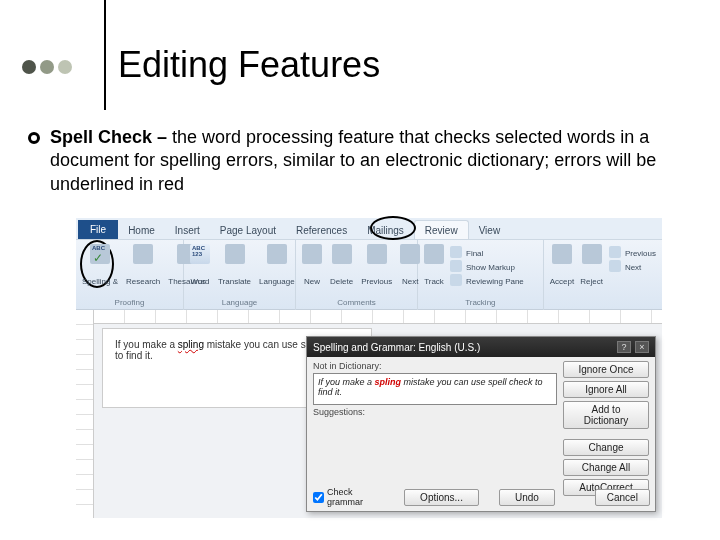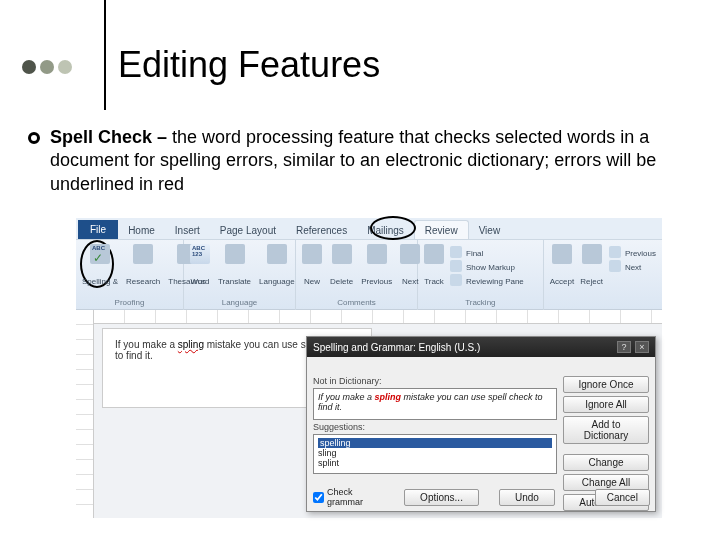--- a/index.html
+++ b/index.html
@@ -104,21 +104,21 @@
     background: #efefef; border: 1px solid #888; box-shadow: 2px 2px 6px rgba(0,0,0,.3);
     font-size: 10px; color: #222;
   }
   .dlg-title {
     height: 20px; background: linear-gradient(#3a3a3a,#222); color: #fff;
     display: flex; align-items: center; justify-content: space-between;
     padding: 0 6px; font-size: 10px;
   }
   .dlg-title-icons { display: flex; gap: 4px; }
   .dlg-title-icons span { width: 14px; height: 12px; background: #555; border: 1px solid #777; display: flex; align-items: center; justify-content: center; font-size: 9px; color: #ddd; }
-  .dlg-body { padding: 19px 6px; display: flex; gap: 6px; }
+  .dlg-body { padding: 4px 6px; display: flex; gap: 6px; }
   .dlg-left { flex: 1; display: flex; flex-direction: column; gap: 2px; }
   .dlg-right { width: 86px; display: flex; flex-direction: column; gap: 3px; }
   .dlg-label { font-size: 9px; color: #444; }
   .dlg-box {
     background: #fff; border: 1px solid #888; padding: 3px 4px; font-size: 9px;
   }
   .dlg-box.top { height: 32px; font-style: italic; }
   .dlg-box.sugg { height: 40px; }
   .dlg-box .red { color: #d00000; font-weight: bold; }
   .sugg-sel { background: #2a5aa0; color: #fff; padding: 0 2px; }
@@ -290,25 +290,20 @@
           <span>×</span>
         </div>
       </div>
       <div class="dlg-body">
         <div class="dlg-left">
           <div class="dlg-label">Not in Dictionary:</div>
           <div class="dlg-box top">
             <span>If you make a </span><span class="red">spling</span><span> mistake you can use spell check to find it.</span>
           </div>
           <div class="dlg-label">Suggestions:</div>
-          <div class="dlg-box sugg">
-            <div class="sugg-sel">spelling</div>
-            <div>sling</div>
-            <div>splint</div>
-          </div>
         </div>
         <div class="dlg-right">
           <div class="dlg-btn">Ignore Once</div>
           <div class="dlg-btn">Ignore All</div>
           <div class="dlg-btn">Add to Dictionary</div>
           <div style="height:4px"></div>
           <div class="dlg-btn">Change</div>
           <div class="dlg-btn">Change All</div>
           <div class="dlg-btn">AutoCorrect</div>
         </div>

